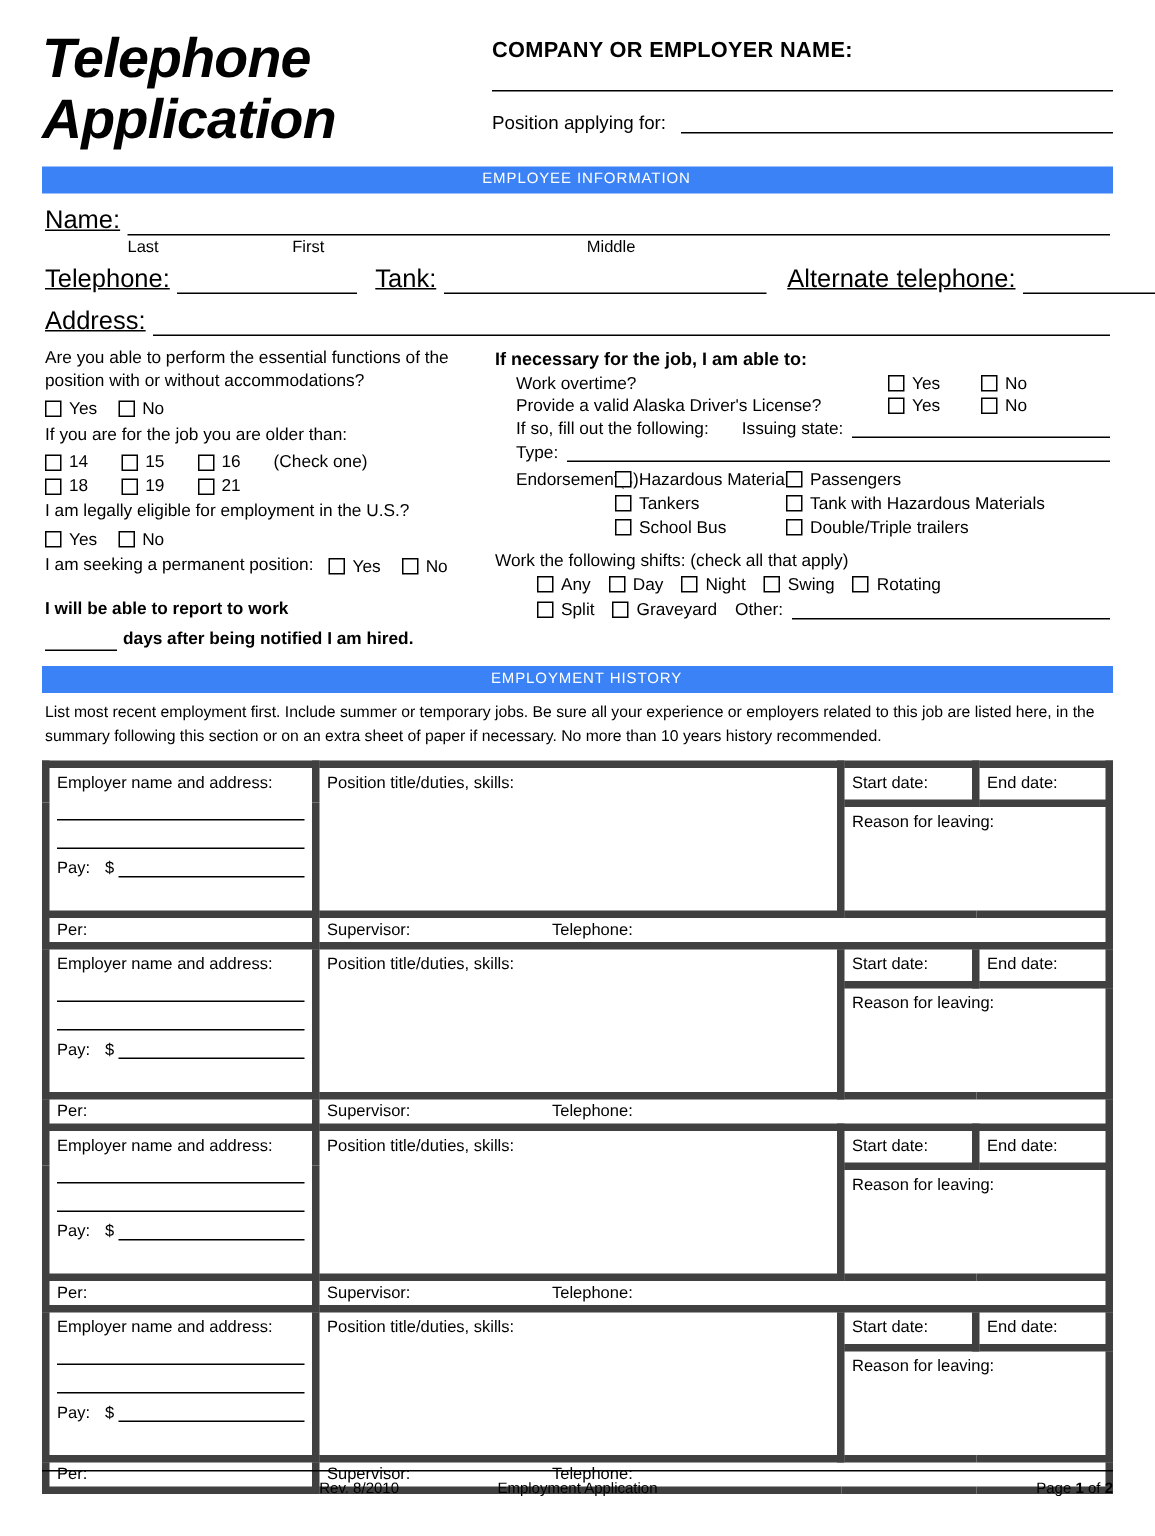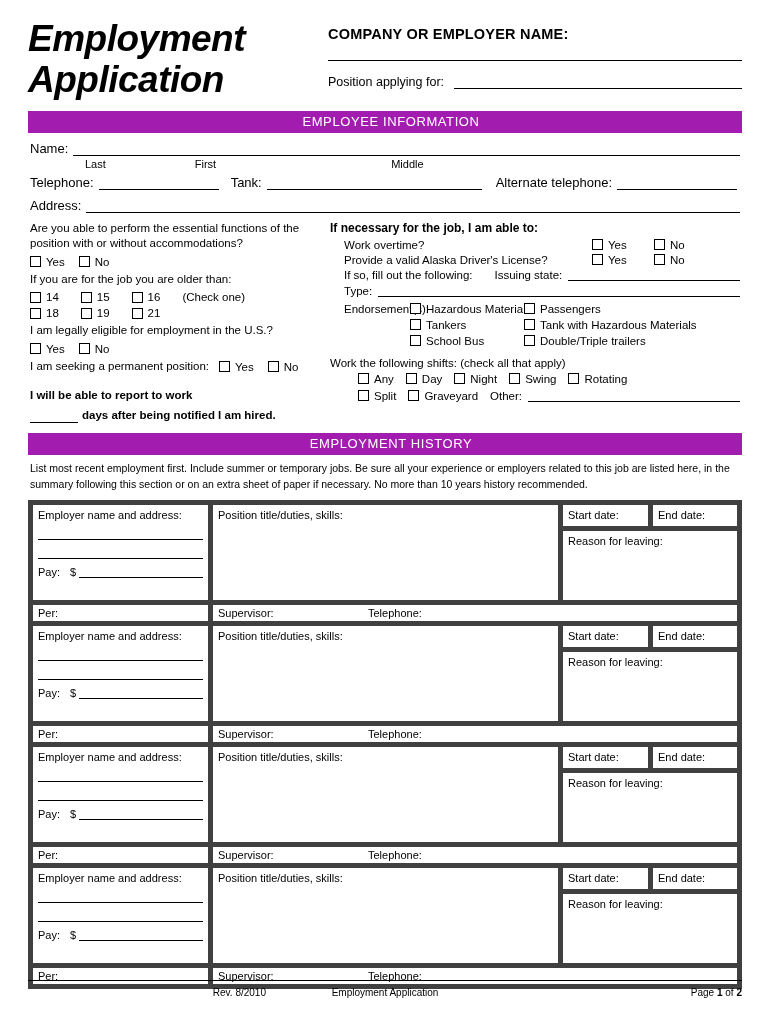--- a/index.html
+++ b/index.html
@@ -56,33 +56,33 @@
   }
   .position-label {
     font-size: 12.5px;
     white-space: nowrap;
     margin-right: 10px;
   }
   .position-row .fill { flex: 1 1 auto; border-bottom: 1px solid #000; height: 14px; }
 
   
   .section-bar {
-    background: #a21caf;
+    background: #3b82f6;
     color: #fff;
     text-align: center;
-    font-size: 13px;
+    font-size: 10px;
     letter-spacing: 0.6px;
     padding: 3px 0 4px 12px;
     margin-top: 10px;
   }
 
   
   .emp-info { padding: 8px 2px 0 2px; }
   .line-row { display: flex; align-items: flex-end; margin-bottom: 2px; }
-  .lbl { white-space: nowrap; font-size: 13px; }
+  .lbl { white-space: nowrap; font-size: 17px; text-decoration: underline; }
   .ln { flex: 1 1 auto; border-bottom: 1px solid #000; height: 13px; margin-left: 5px; }
   .ln.fixed-1 { flex: 0 0 120px; }
   .ln.fixed-2 { flex: 0 0 215px; }
   .ln.fixed-3 { flex: 0 0 120px; }
   .subhdr {
     display: flex;
     font-size: 11px;
     margin: 1px 0 5px 0;
   }
   .subhdr span:nth-child(1) { margin-left: 55px; }
@@ -181,21 +181,21 @@
   .footer .f-mid { flex: 1 1 0; text-align: center; }
   .footer .f-right { flex: 1 1 0; text-align: right; }
 </style>
 </head>
 <body>
 
 <div class="page">
 
   <div class="header">
     <div class="title-block">
-      <div class="title-line">Employment</div>
+      <div class="title-line">Telephone</div>
       <div class="title-line">Application</div>
     </div>
     <div class="header-right">
       <div class="company-label">COMPANY OR EMPLOYER NAME:</div>
       <div class="rule"></div>
       <div class="position-row">
         <div class="position-label">Position applying for:</div>
         <div class="fill"></div>
       </div>
     </div>

